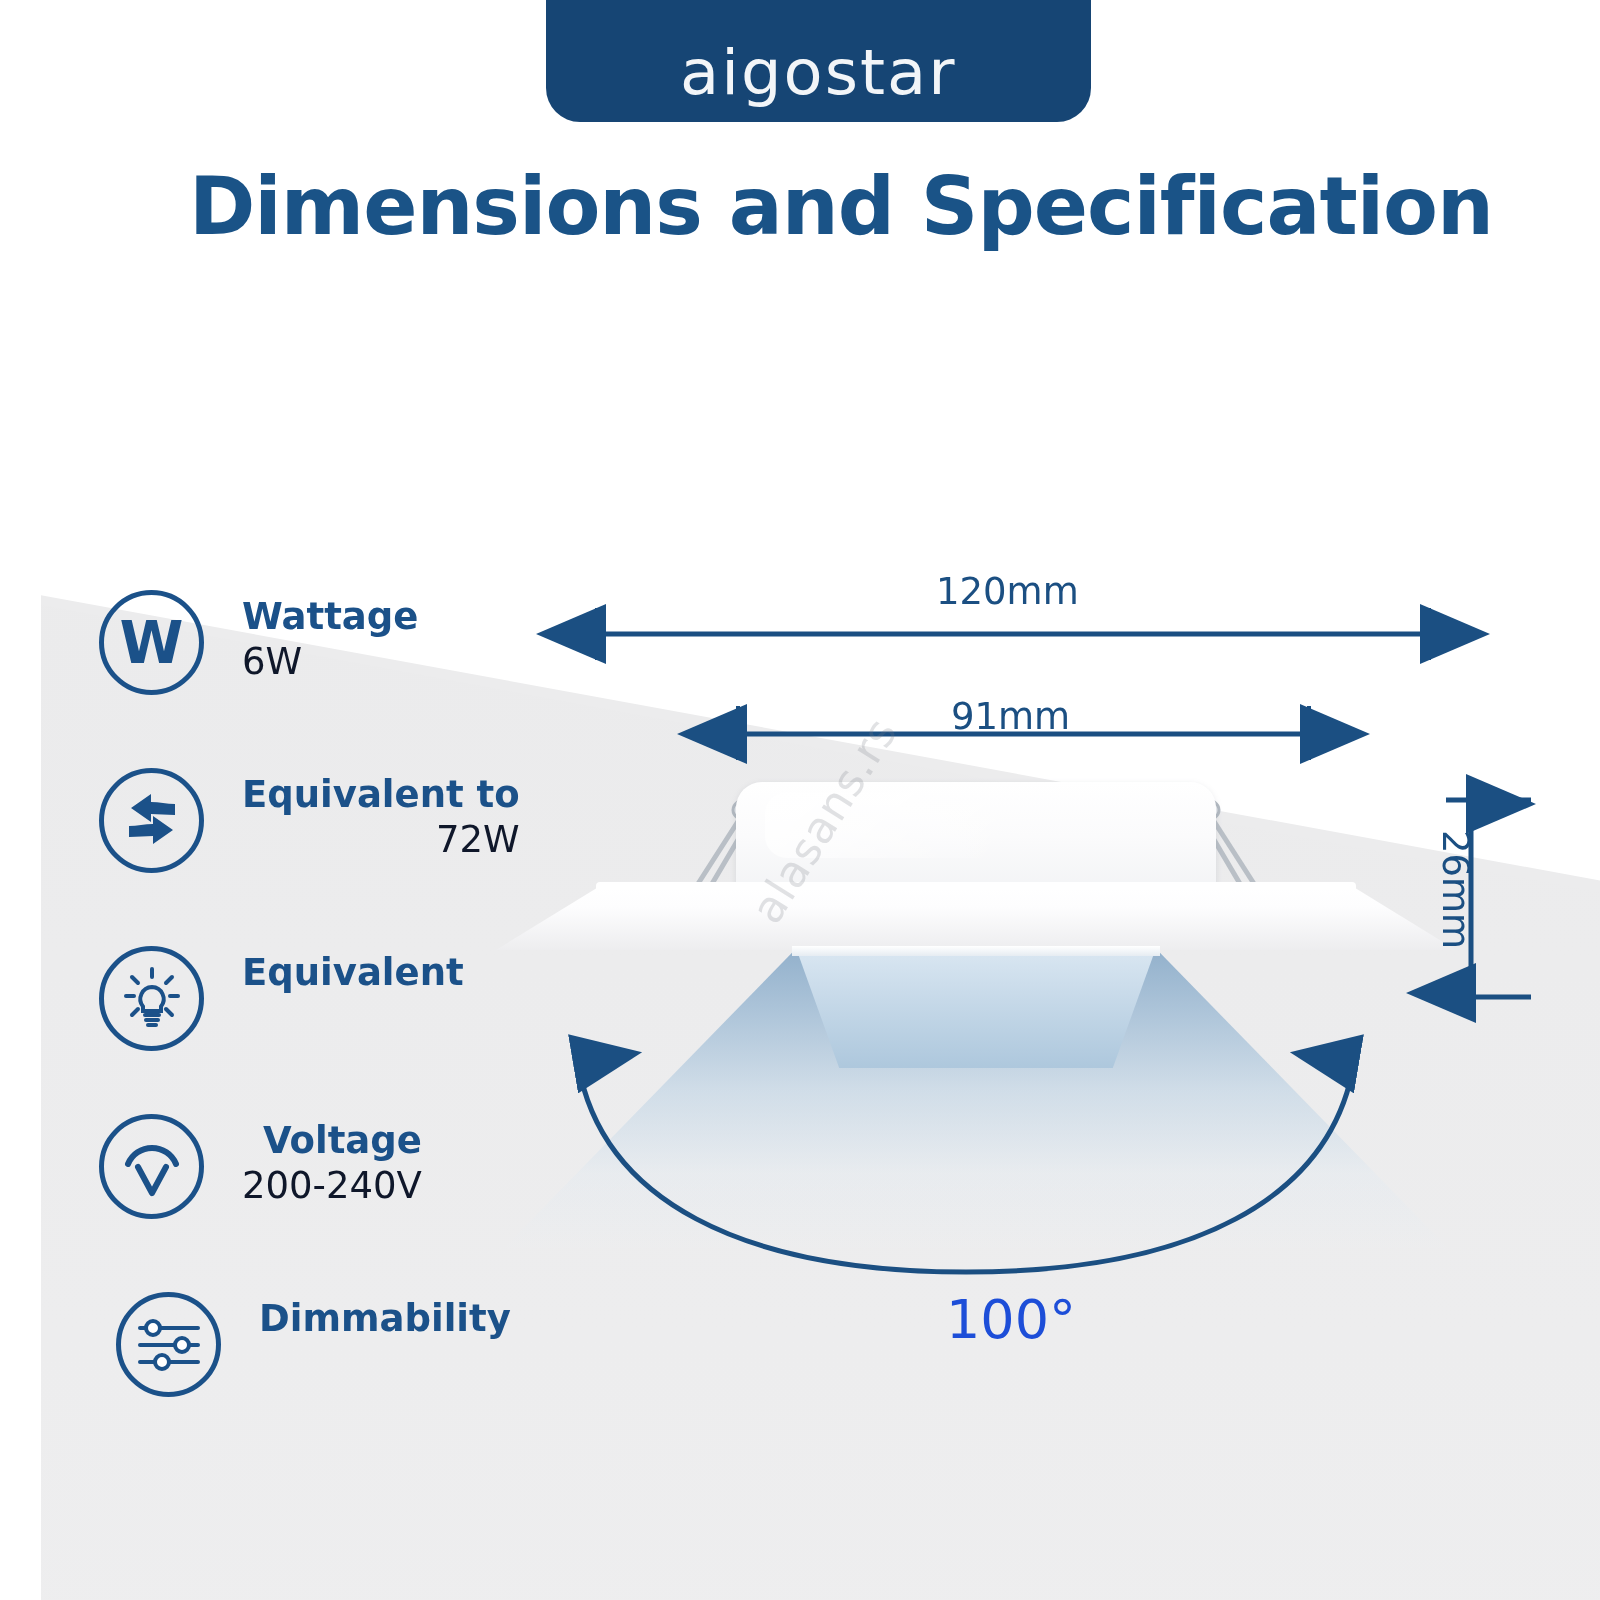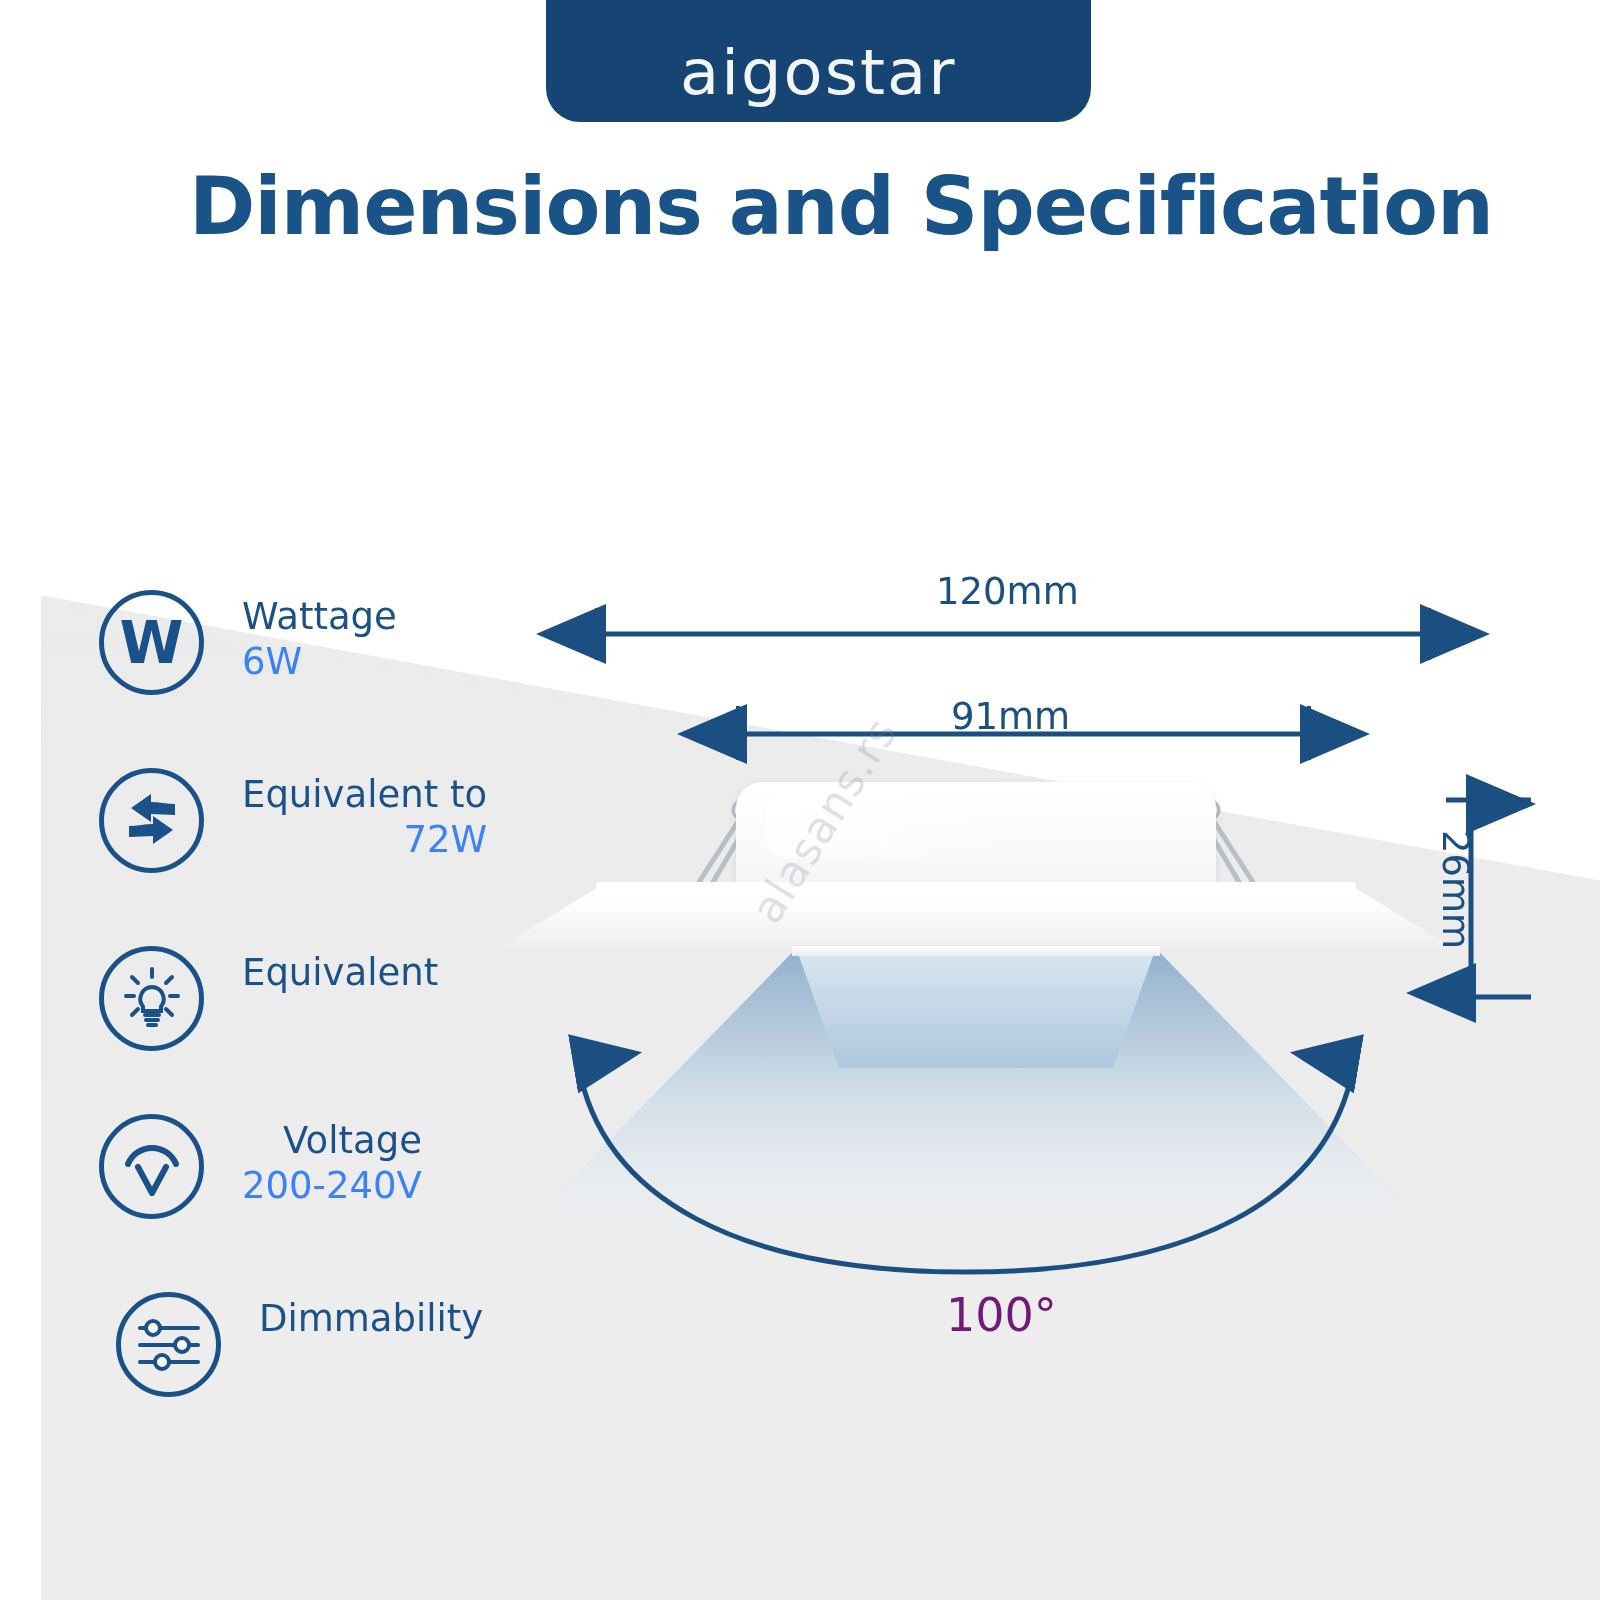--- a/index.html
+++ b/index.html
@@ -62,26 +62,26 @@
   .spec-ico{
     width:105px;height:105px;border-radius:50%;
     border:5px solid #1b5189;box-sizing:border-box;
     display:flex;align-items:center;justify-content:center;
     flex:0 0 auto;
   }
   .spec-ico svg{display:block;}
   .spec-texts{margin-left:38px;padding-top:6px;}
   .spec-label{
     font-family:"DejaVu Sans", sans-serif;
-    font-size:37px;font-weight:400;color:#1b5189;line-height:1.15;
+    font-size:37px;font-weight:700;color:#1b5189;line-height:1.15;
     white-space:nowrap;
   }
   .spec-value{
     font-family:"DejaVu Sans", sans-serif;
-    font-size:37px;font-weight:400;color:#3b82f6;line-height:1.25;
+    font-size:37px;font-weight:400;color:#0f172a;line-height:1.25;
     white-space:nowrap;
   }
   .ico-letter{
     font-family:"DejaVu Sans", sans-serif;
     font-size:58px;font-weight:700;color:#1b5189;line-height:1;
   }
 
   
   .dim-svg{position:absolute;left:0;top:0;width:1600px;height:1600px;pointer-events:none;}
   .dim-label{
@@ -89,21 +89,21 @@
     font-family:"DejaVu Sans", sans-serif;
     font-size:37px;font-weight:400;color:#1b4f82;white-space:nowrap;
   }
   #dim-120{left:895px;top:570px;}
   #dim-91{left:910px;top:695px;}
   #dim-26{
     left:1436px;top:830px;
     transform:rotate(90deg);transform-origin:left top;
   }
   #beam-label{
-    left:905px;top:1288px;font-size:46px;color:#701a75;
+    left:905px;top:1288px;font-size:54px;color:#1d4ed8;
   }
 
   
   .product{position:absolute;left:455px;top:770px;width:960px;height:560px;}
 
   .prod-housing{
     position:absolute;left:240px;top:12px;width:480px;height:120px;
     background:linear-gradient(180deg,#ffffff 0%,#fbfbfc 45%,#f1f2f4 100%);
     border-radius:26px 26px 8px 8px;
     box-shadow:0 2px 6px rgba(120,130,145,.18);

